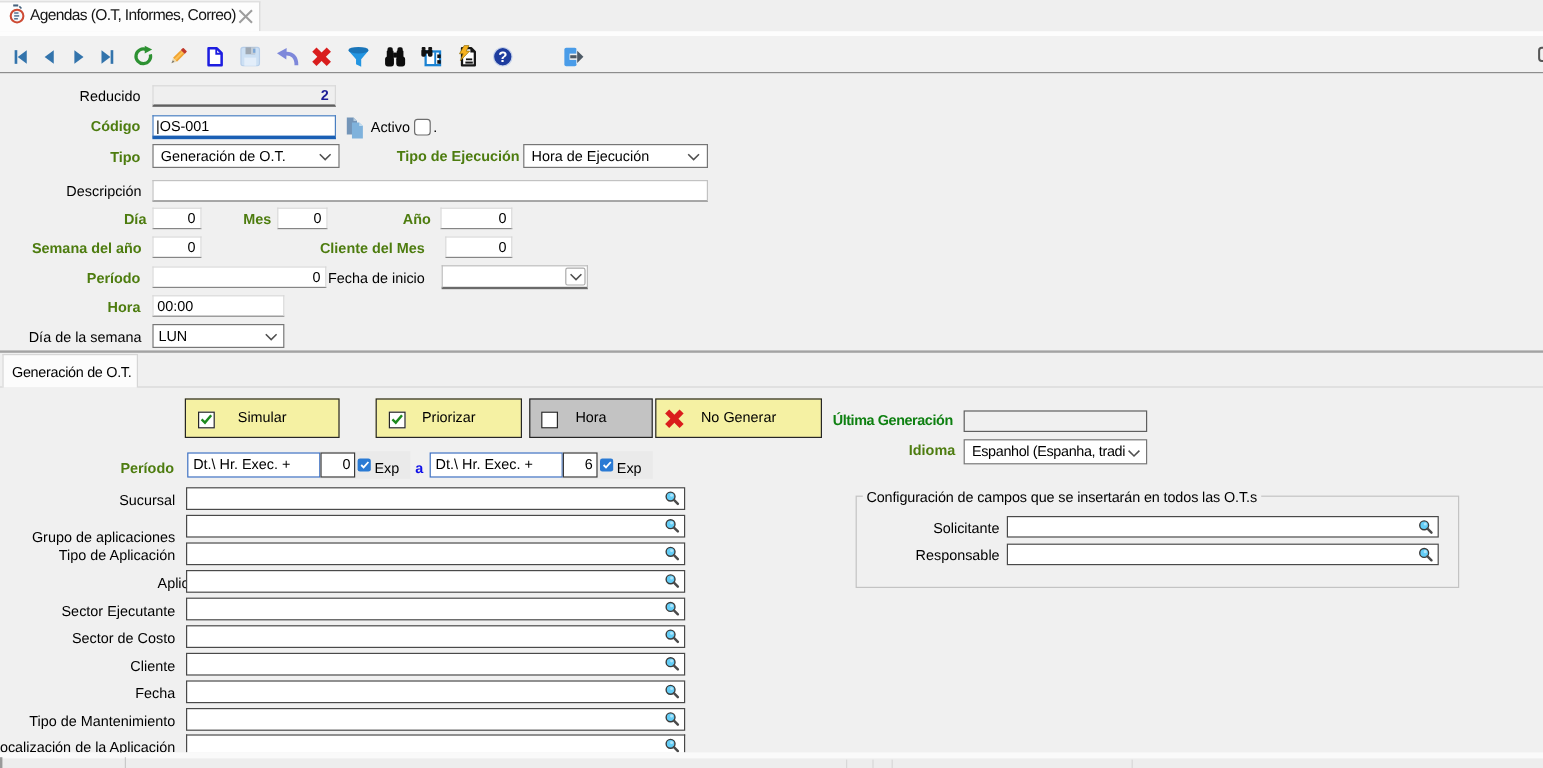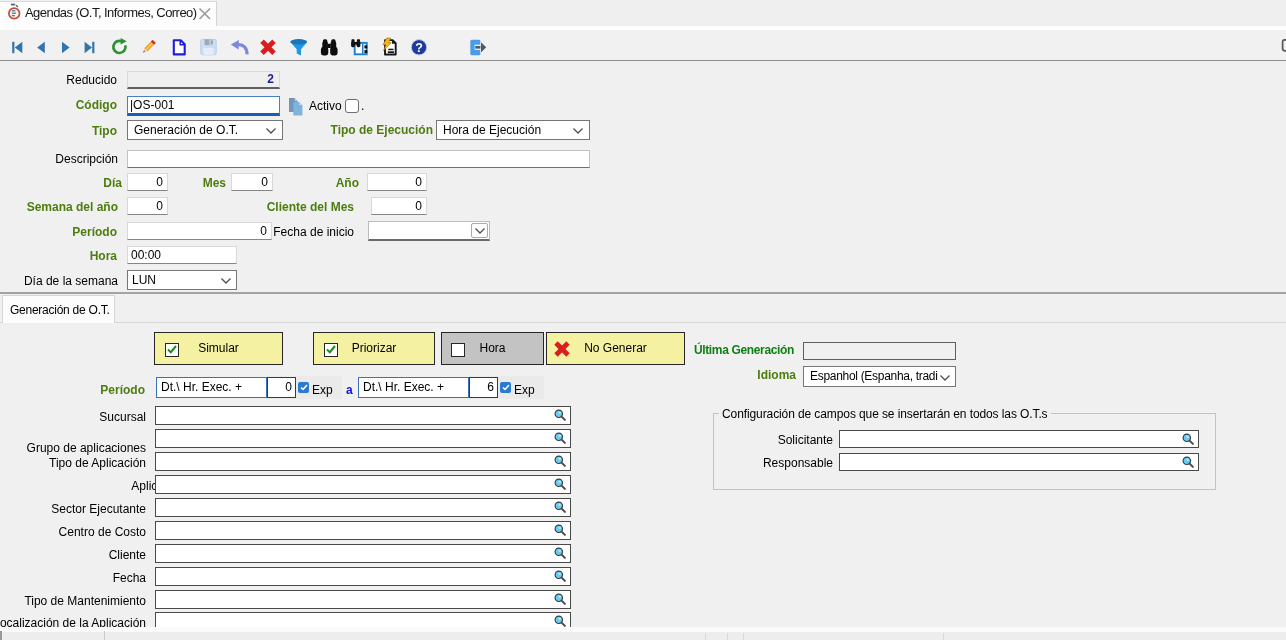--- a/index.html
+++ b/index.html
@@ -313,21 +313,21 @@
     </svg>
   </div>
 <div class="lbl" style="left:0;top:502px;width:146px;">Sector Ejecutante</div>
 <div class="look" style="left:155px;top:498px;width:416px;height:19px;">
     <svg style="right:2px;top:2px;" width="15" height="15" viewBox="0 0 15 15">
       <circle cx="5.8" cy="4.8" r="3.7" fill="#63cdf6" stroke="#3a3a3a" stroke-width="1.15"></circle>
       <circle cx="6.7" cy="3.7" r="1.3" fill="#aee4fa"></circle>
       <path d="M8.6 7.6 L11.9 10.9" stroke="#4a4a4a" stroke-width="2.05" stroke-linecap="round"></path>
     </svg>
   </div>
-<div class="lbl" style="left:0;top:525px;width:146px;">Centro de Costo</div>
+<div class="lbl" style="left:0;top:525px;width:146px;">Sector de Costo</div>
 <div class="look" style="left:155px;top:521px;width:416px;height:19px;">
     <svg style="right:2px;top:2px;" width="15" height="15" viewBox="0 0 15 15">
       <circle cx="5.8" cy="4.8" r="3.7" fill="#63cdf6" stroke="#3a3a3a" stroke-width="1.15"></circle>
       <circle cx="6.7" cy="3.7" r="1.3" fill="#aee4fa"></circle>
       <path d="M8.6 7.6 L11.9 10.9" stroke="#4a4a4a" stroke-width="2.05" stroke-linecap="round"></path>
     </svg>
   </div>
 <div class="lbl" style="left:0;top:548px;width:146px;">Cliente</div>
 <div class="look" style="left:155px;top:544px;width:416px;height:19px;">
     <svg style="right:2px;top:2px;" width="15" height="15" viewBox="0 0 15 15">

